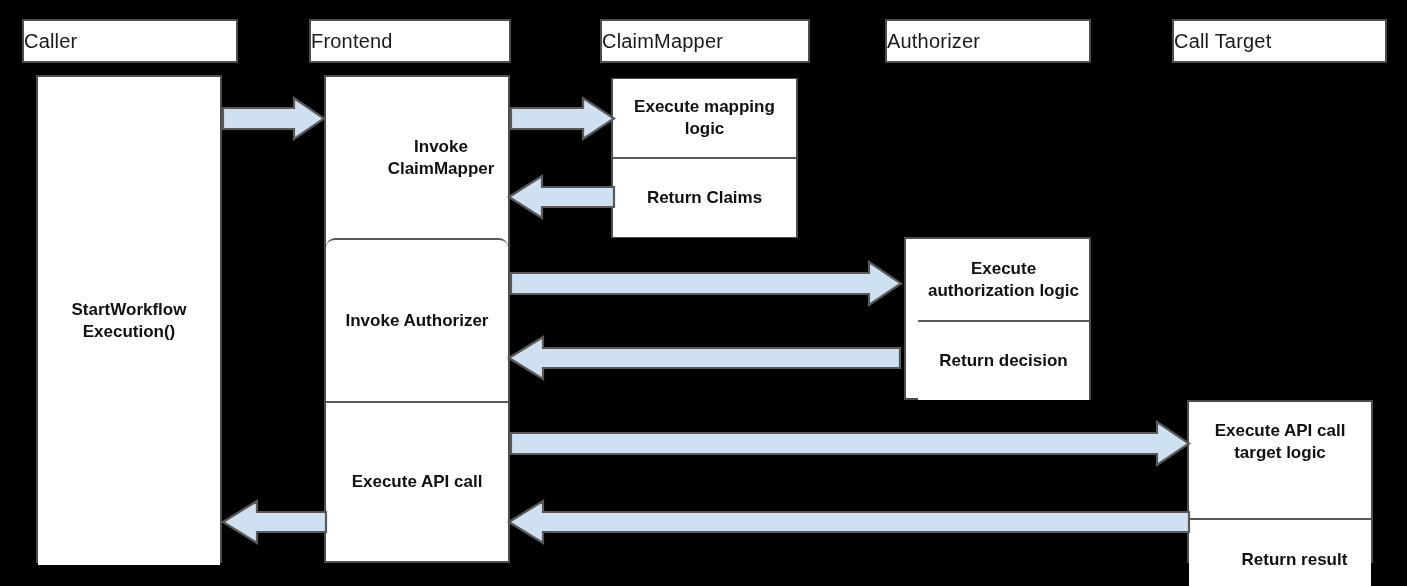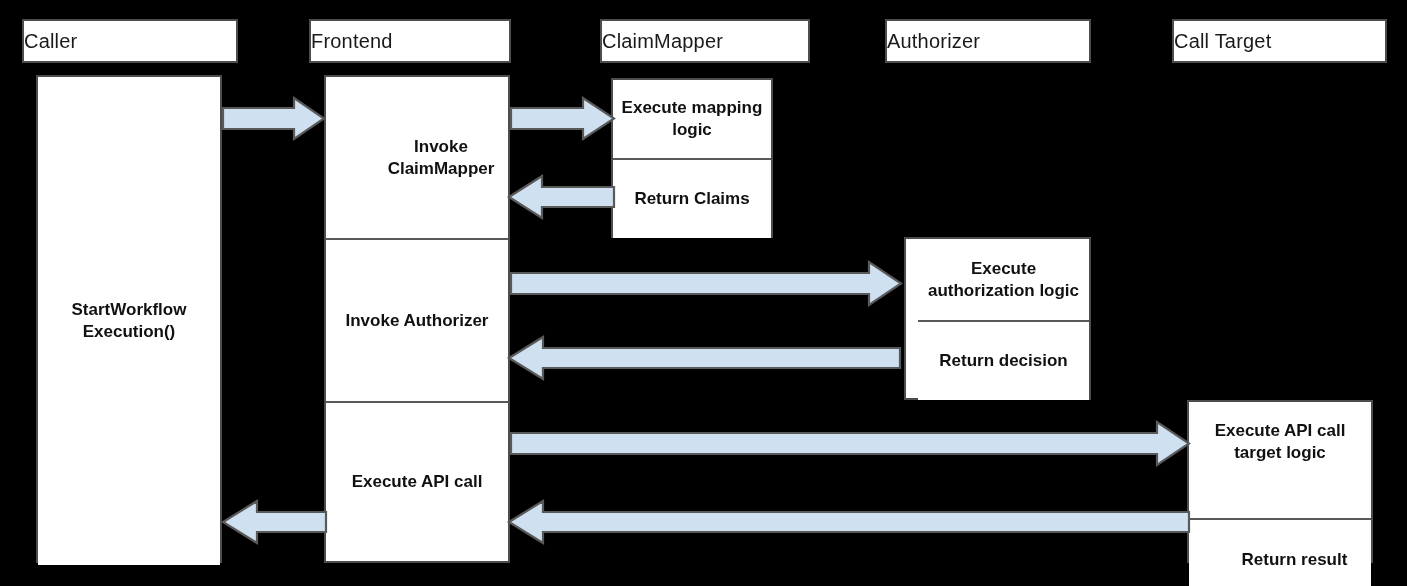--- a/index.html
+++ b/index.html
@@ -85,25 +85,25 @@
   <div class="lifeline-head" style="left:1172px; top:19px; width:215px; height:44px;">
     <span>Call Target</span>
   </div>
 
   <div class="activation" style="left:36px; top:75px; width:186px; height:488px;">
     <div class="seg" style="height:488px;">StartWorkflow Execution()</div>
   </div>
 
   <div class="activation" style="left:324px; top:75px; width:186px; height:488px;">
     <div class="seg" style="height:161px;margin-left:48px;">Invoke ClaimMapper</div>
-    <div class="seg" style="height:163px;">Invoke Authorizer</div>
+    <div class="seg" style="height:163px;border-radius:9px;">Invoke Authorizer</div>
     <div class="seg" style="height:160px;">Execute API call</div>
   </div>
 
-  <div class="activation" style="left:611px; top:78px; width:162px; height:160px;">
+  <div class="activation" style="left:611px; top:78px; width:187px; height:160px;justify-content:center;">
     <div class="seg" style="height:78px;">Execute mapping logic</div>
     <div class="seg" style="height:80px;">Return Claims</div>
   </div>
 
   <div class="activation" style="left:904px; top:237px; width:187px; height:163px;padding-left:12px;">
     <div class="seg" style="height:81px;">Execute authorization logic</div>
     <div class="seg" style="height:80px;">Return decision</div>
   </div>
 
   <div class="activation" style="left:1187px; top:400px; width:186px; height:163px;gap:36px;">

